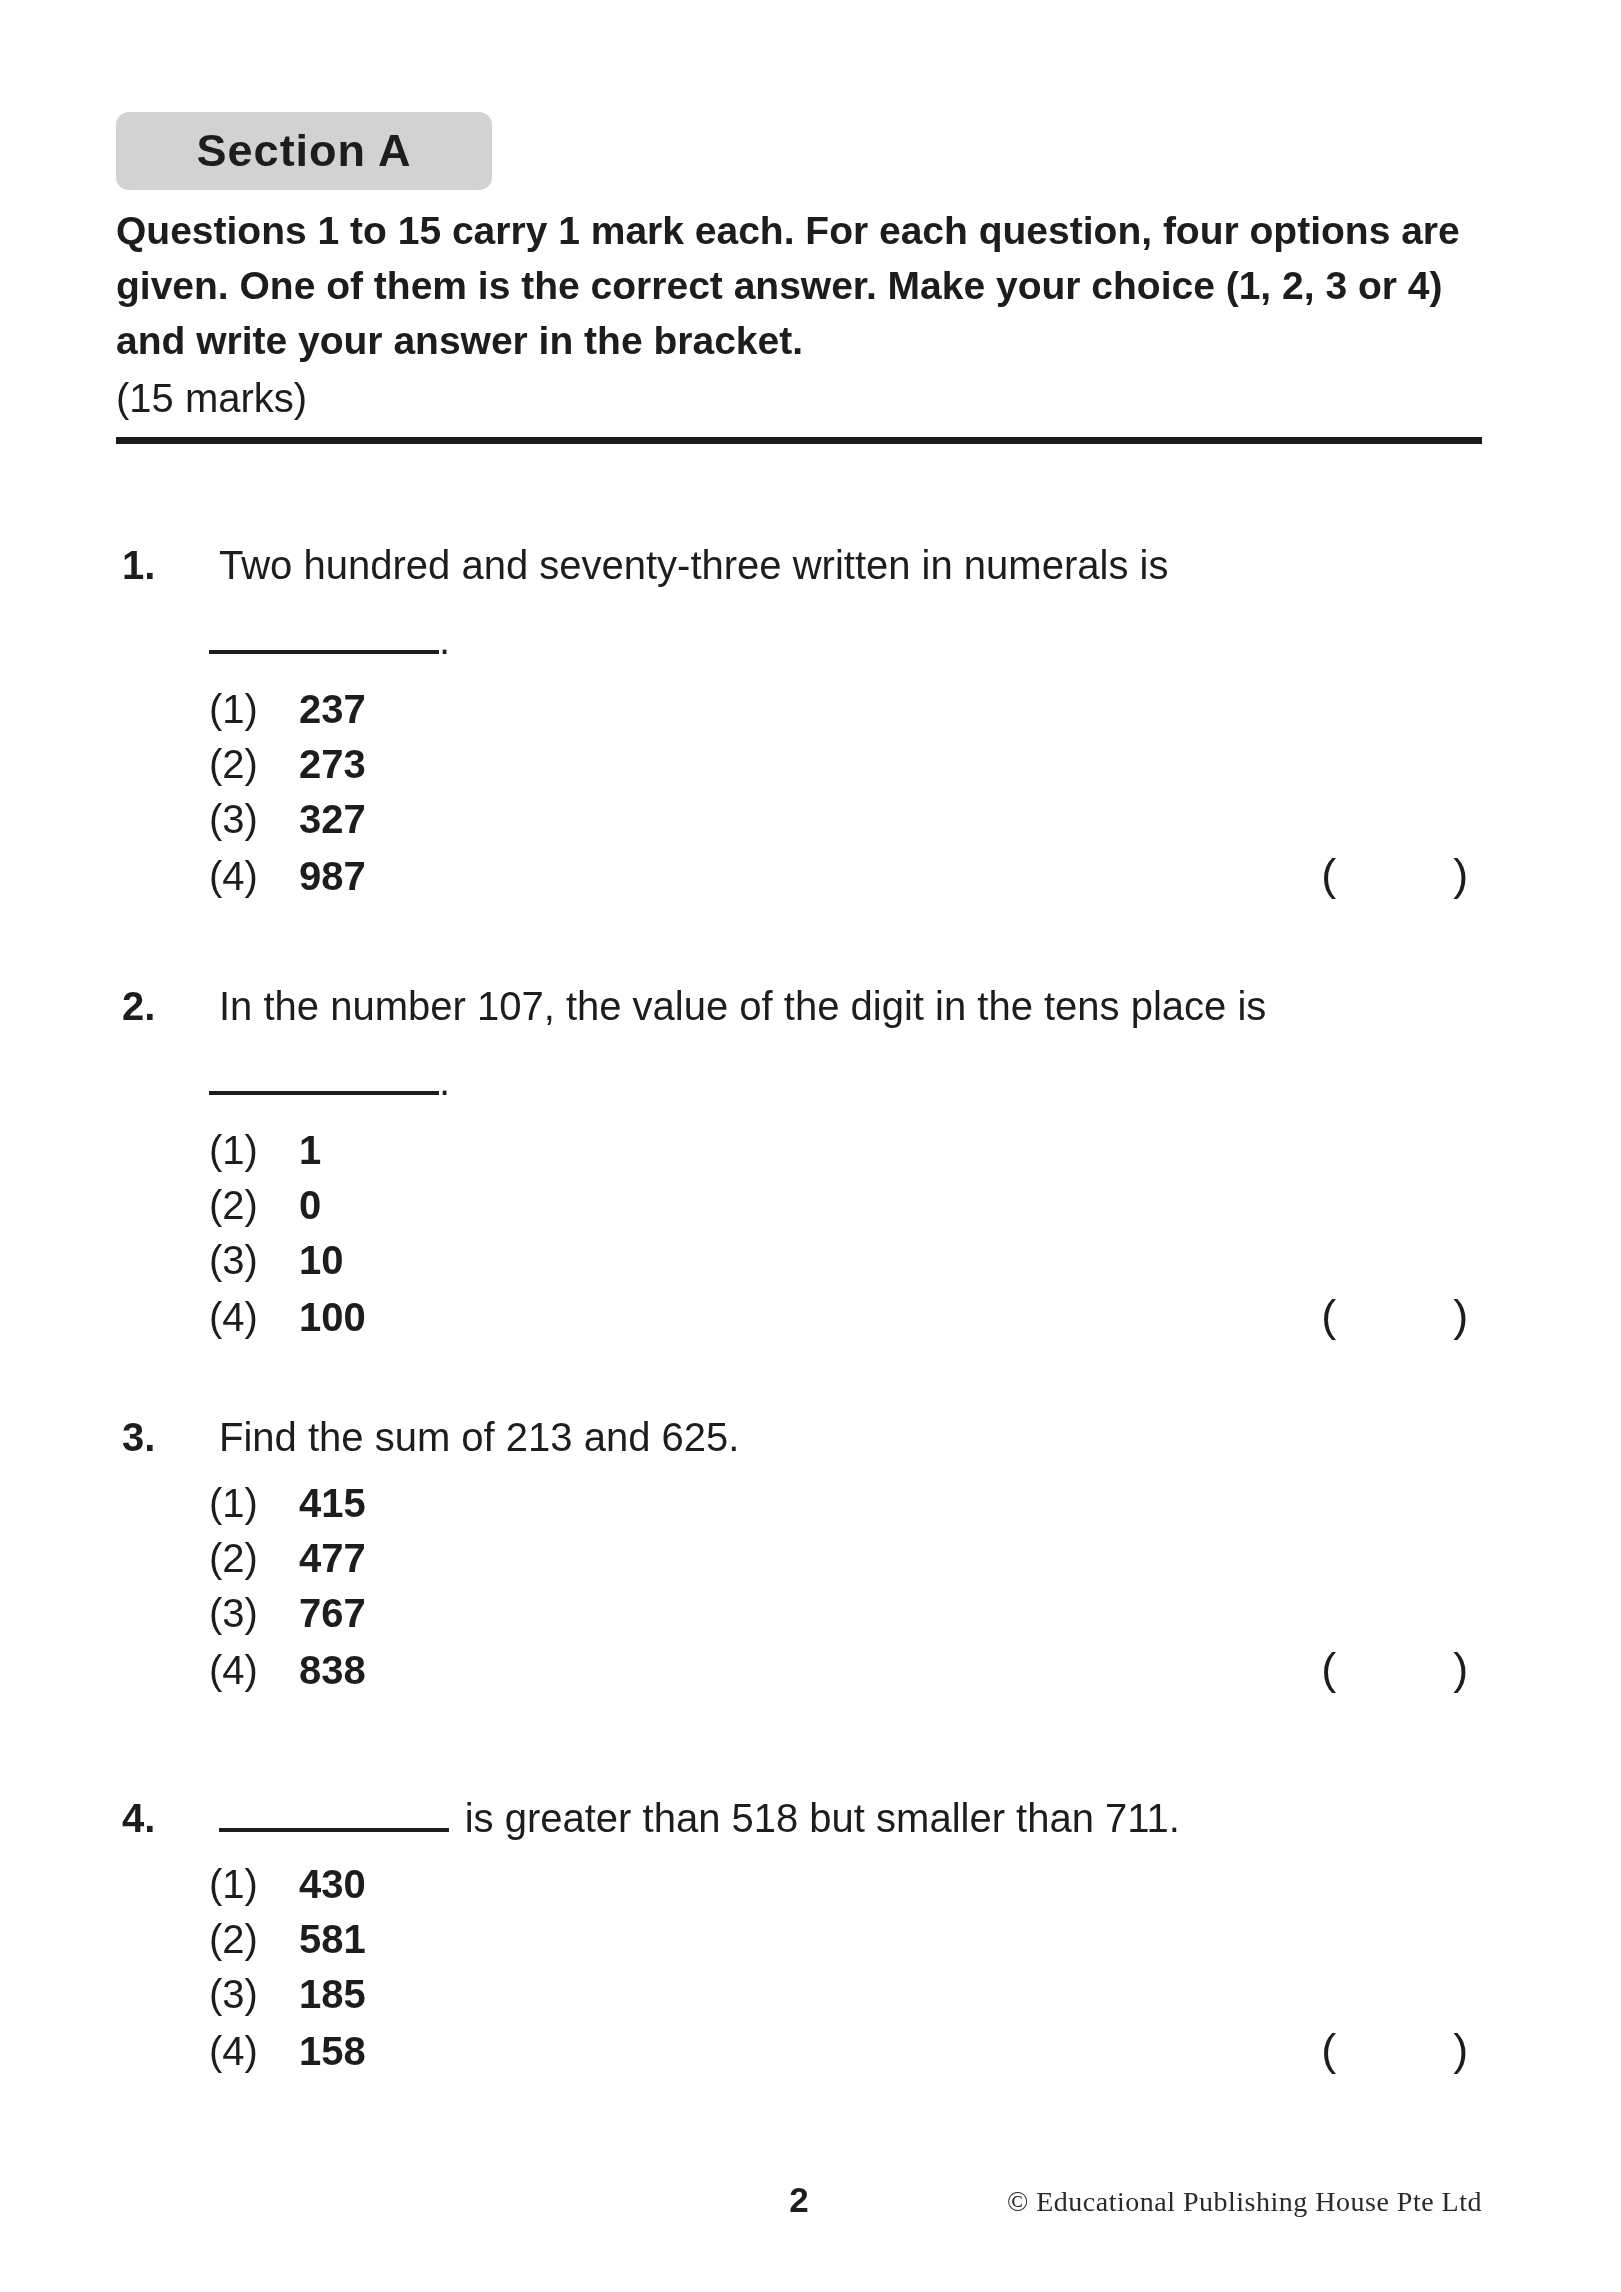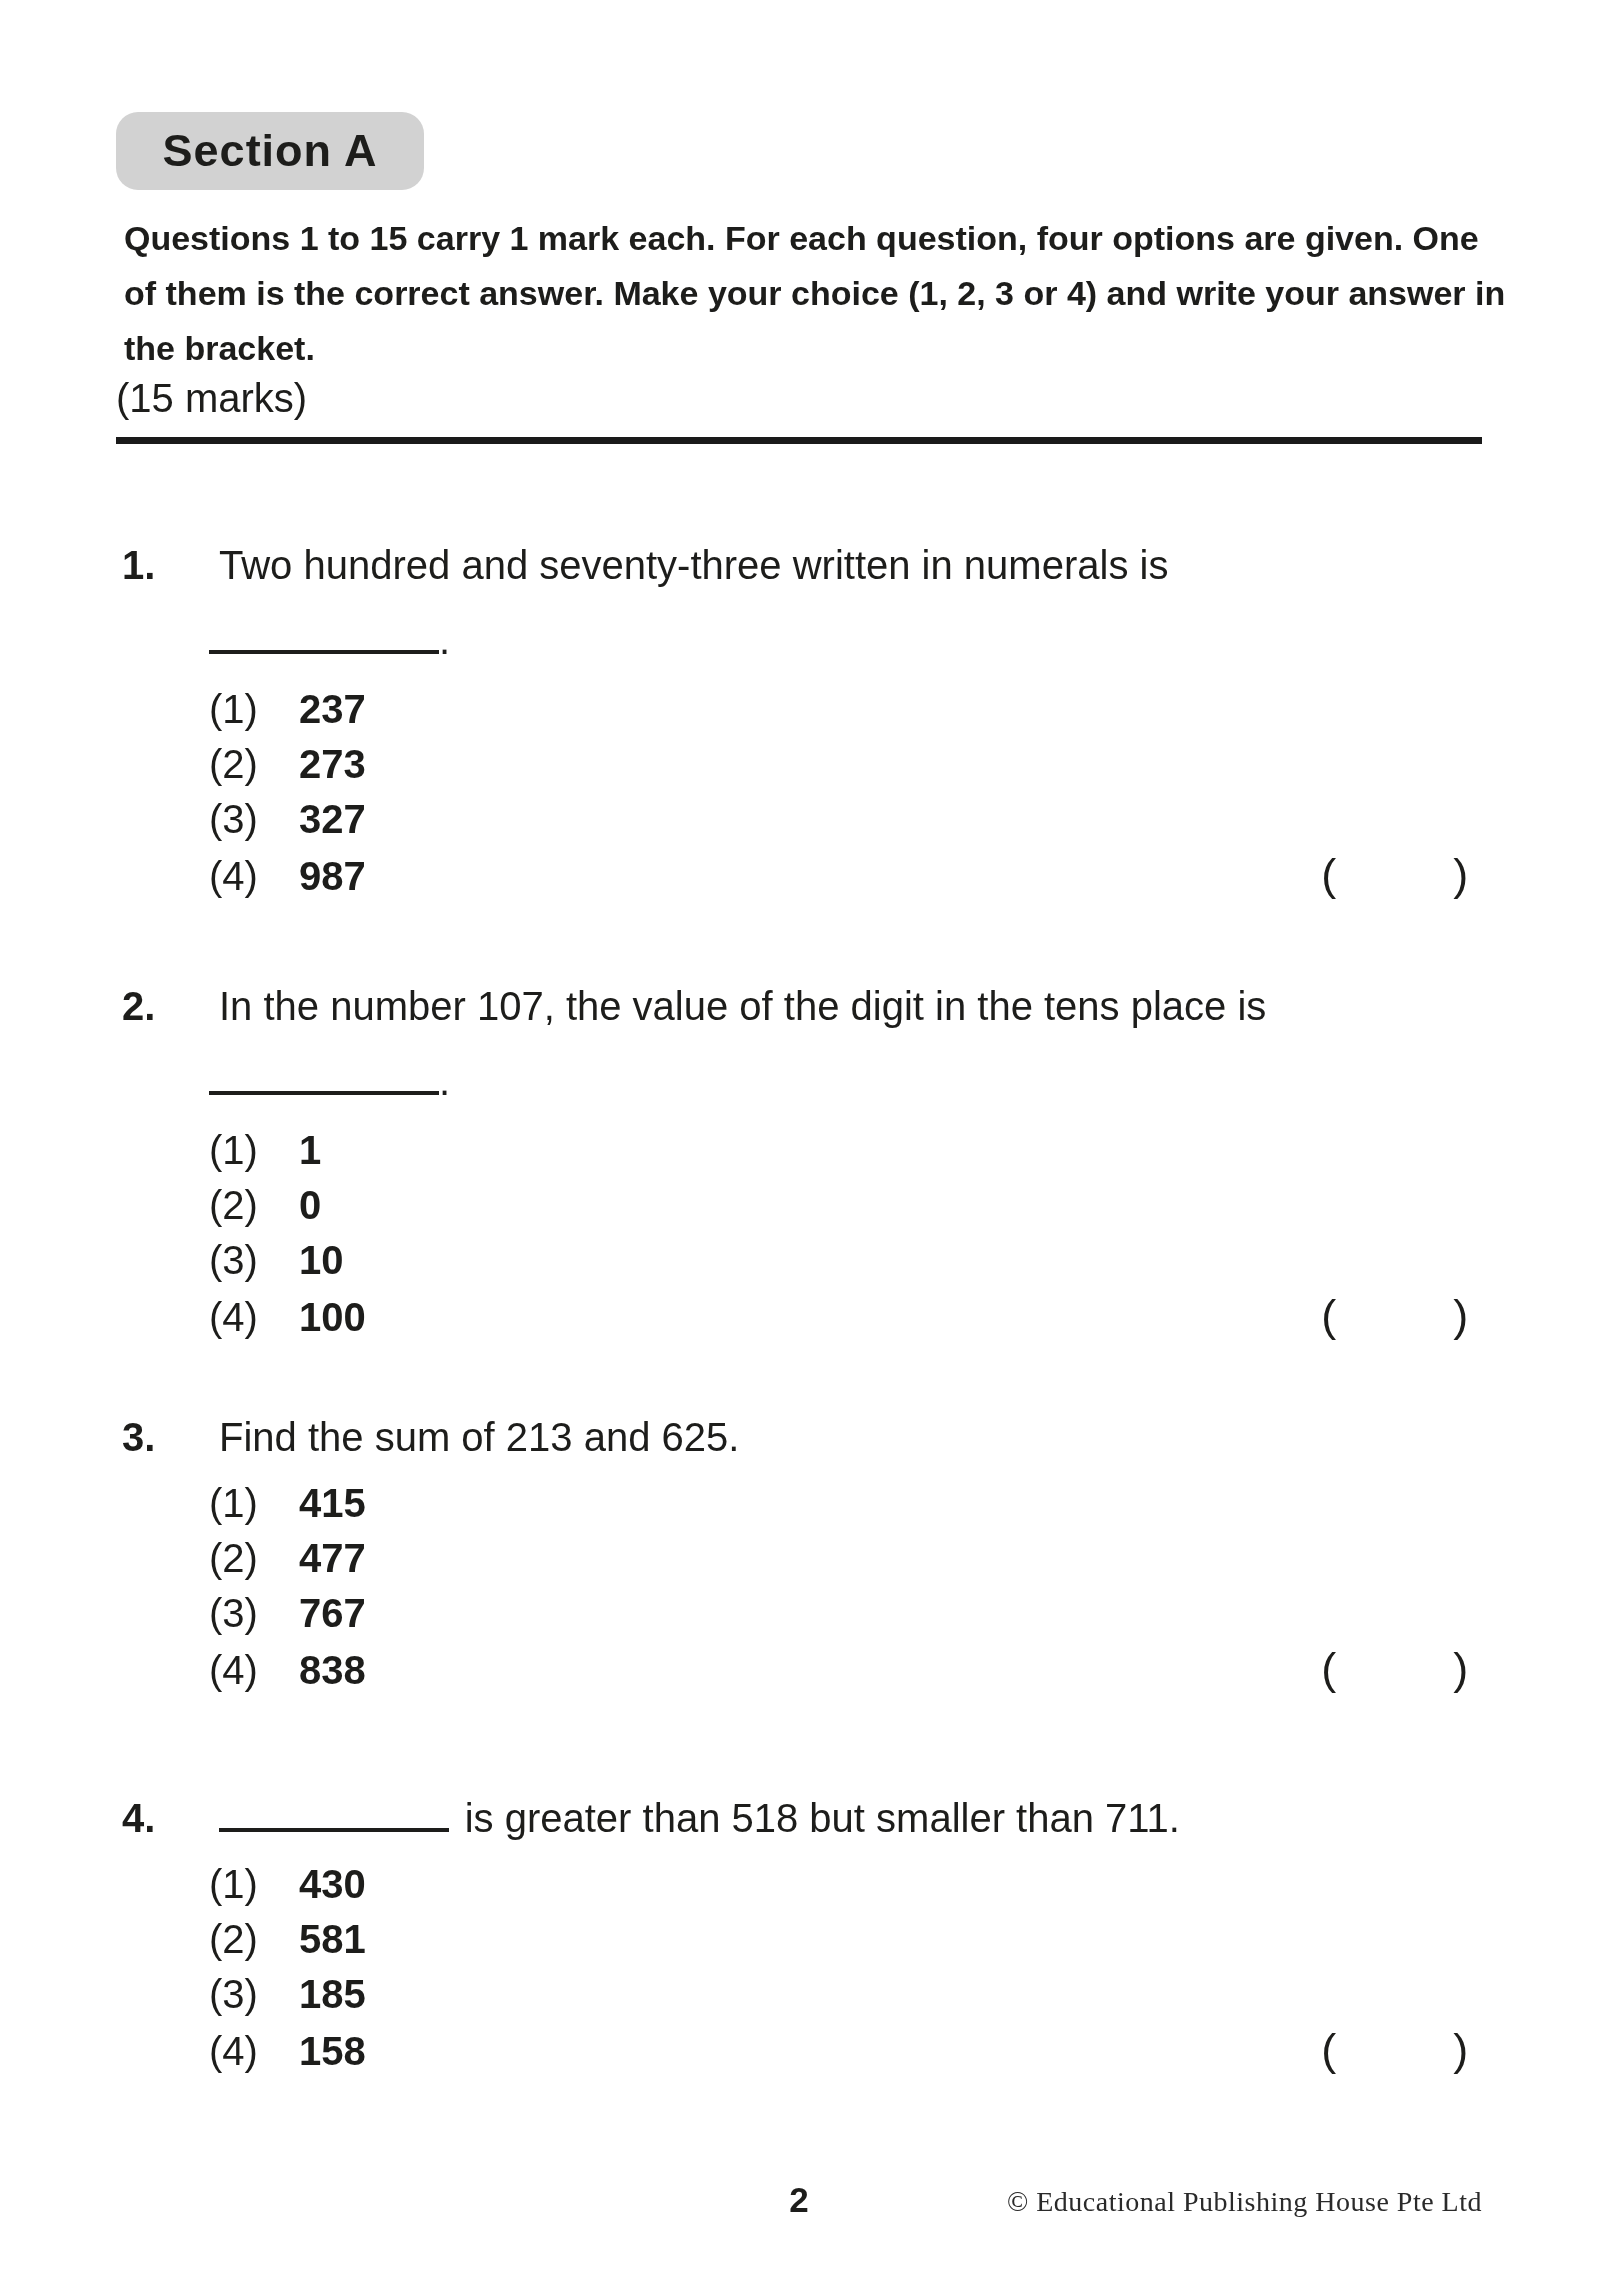--- a/index.html
+++ b/index.html
@@ -10,35 +10,35 @@
     background: #ffffff;
     font-family: "Liberation Sans", sans-serif;
     color: #1d1d1b;
     overflow: hidden;
   }
 
   
   .badge {
     position: absolute;
     left: 116px; top: 112px;
-    width: 308px; height: 78px;
+    width: 376px; height: 78px;
     background: #d2d2d2;
-    border-radius: 22px;
+    border-radius: 13px;
     display: flex; align-items: center; justify-content: center;
     font-size: 45px; font-weight: bold;
     letter-spacing: 1px;
   }
 
   
   .instructions {
     position: absolute;
     left: 116px; top: 203px;
     width: 1382px;
-    margin: 8px;
-    font-size: 34px; font-weight: bold;
+    margin: 0;
+    font-size: 39px; font-weight: bold;
     line-height: 55px;
   }
   .marks {
     position: absolute;
     left: 116px; top: 376px;
     width: 1366px;
     text-align: left;
     font-size: 40px;
     font-weight: normal;
   }

